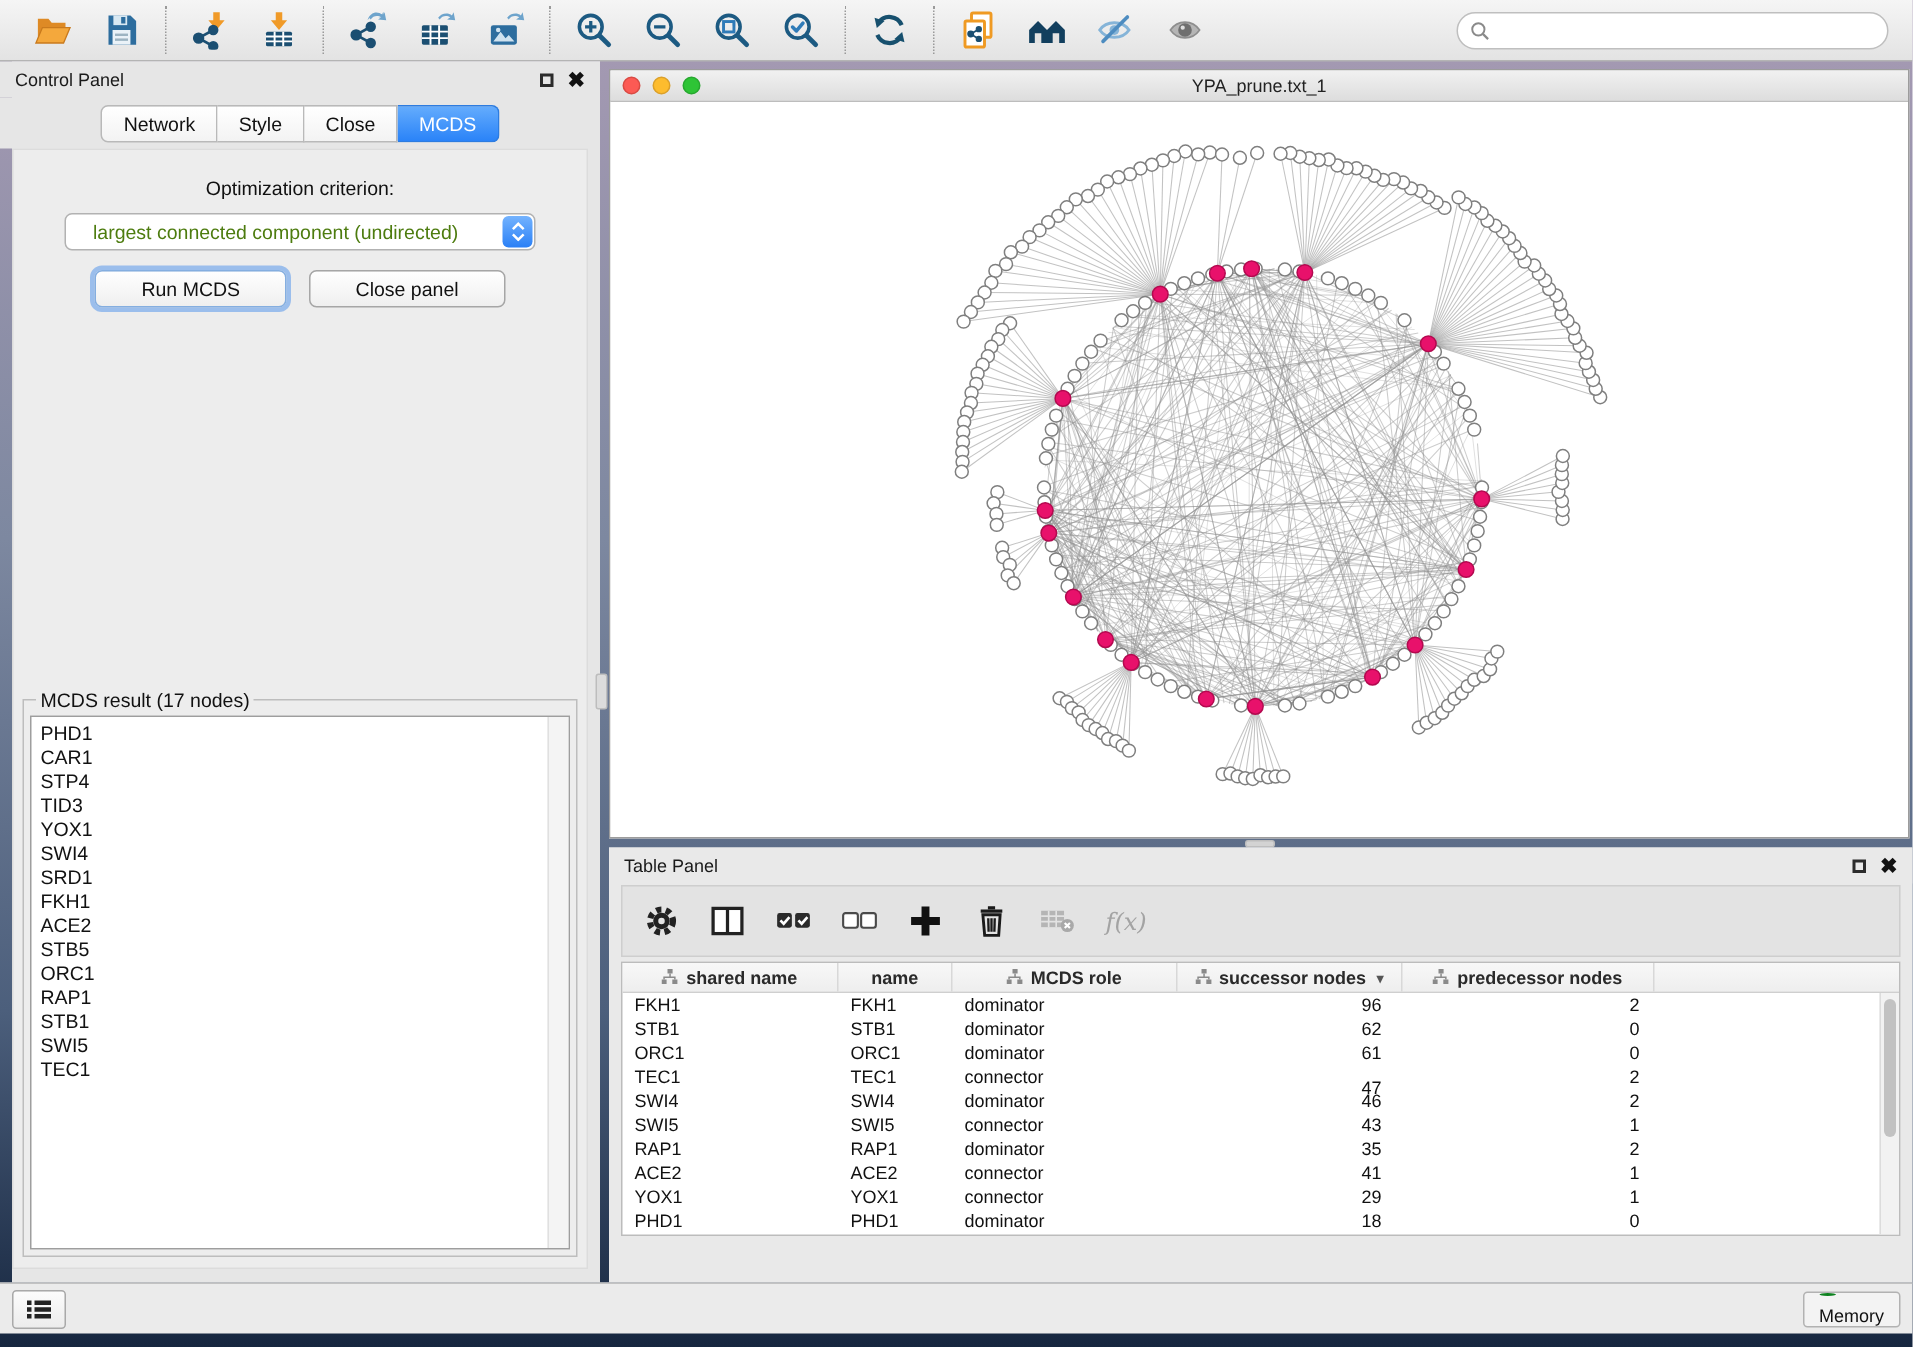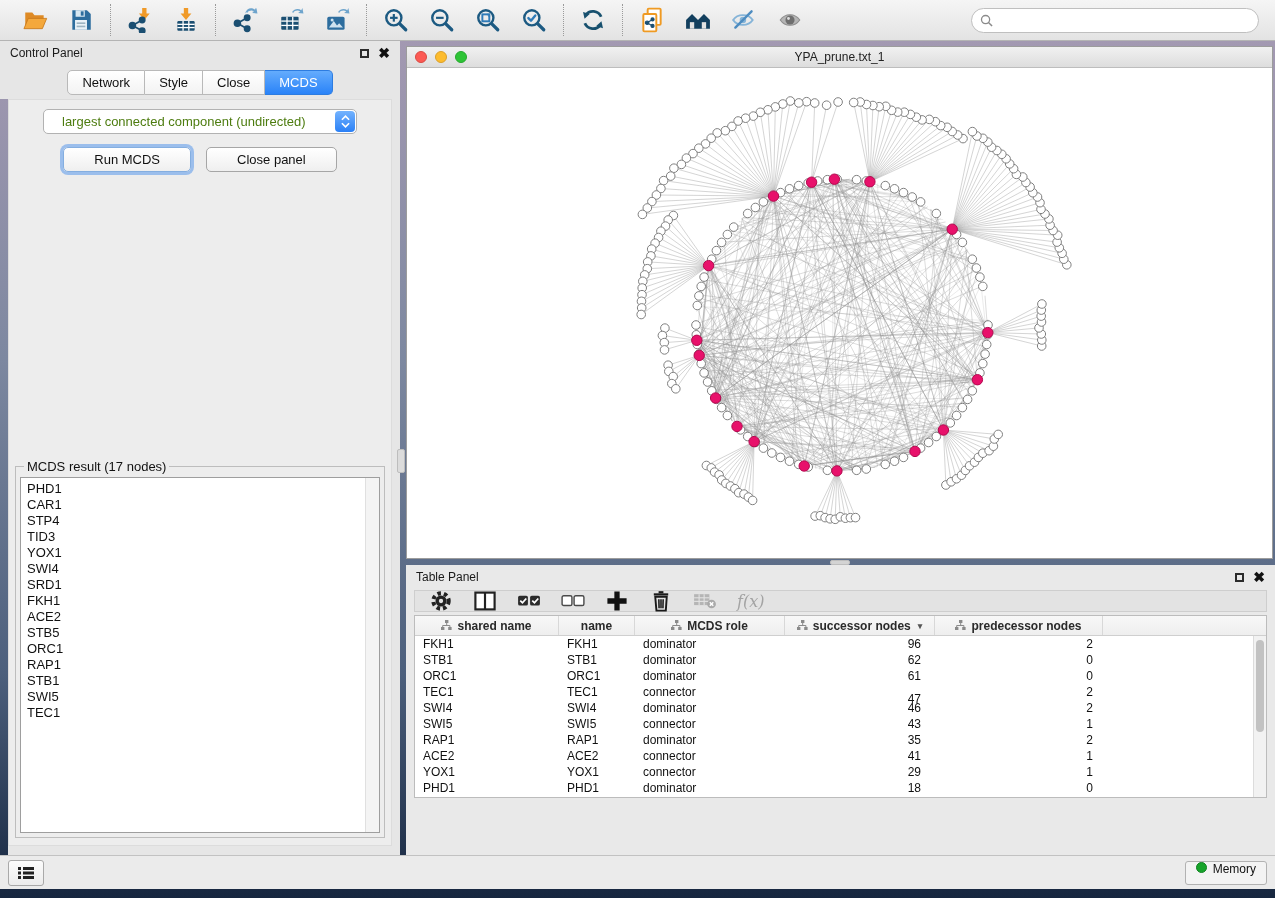--- a/index.html
+++ b/index.html
@@ -73,21 +73,21 @@
   .tl.red{background:#fc5a54;border:1px solid #d94a43;}
   .tl.yellow{background:#fdbc2e;border:1px solid #dba02a;}
   .tl.green{background:#2ec436;border:1px solid #27a82f;}
   .nw-title{position:absolute;left:0;right:0;text-align:center;font-size:12px;color:#222;}
   .nw-canvas{width:865px;height:490px;background:#fff;}
   .splitter-h{position:absolute;left:406px;top:519px;width:867px;height:5px;display:flex;
     align-items:center;justify-content:center;cursor:row-resize;}
   .splitter-h .h-handle{width:20px;height:5px;background:#d3d3d3;border:1px solid #bdbdbd;border-radius:2px;}
   
   .table-panel{position:absolute;left:406px;top:524px;width:869px;height:290px;background:#e9e9e9;}
-  .tp-toolbar{margin:1px 8px 0;height:22px;background:#e3e3e3;border:1px solid #cecece;
+  .tp-toolbar{margin:1px 8px 0;height:48px;background:#e3e3e3;border:1px solid #cecece;
     display:flex;align-items:center;gap:20px;padding:0 14px;}
   .tp-btn{background:none;border:none;padding:0;width:24px;height:24px;display:flex;
     align-items:center;justify-content:center;cursor:pointer;}
   .fx{font-family:"DejaVu Serif", serif;font-style:italic;font-size:16px;color:#a3a3a3;}
   .tp-table{margin:3px 8px 0;height:183px;background:#fff;border:1px solid #bcbcbc;
     position:relative;overflow:hidden;}
   .tp-head{display:flex;height:20px;background:linear-gradient(#f8f8f8,#eeeeee);
     border-bottom:1px solid #cfcfcf;}
   .th-cell{display:flex;align-items:center;justify-content:center;gap:5px;font-size:12px;
     color:#2a2a2a;border-right:1px solid #d8d8d8;position:relative;cursor:pointer;font-weight:bold;}
@@ -102,21 +102,21 @@
     border-left:1px solid #dcdcdc;}
   .tp-vscroll .thumb{position:absolute;left:2px;right:2px;top:4px;height:92px;background:#c2c2c2;
     border-radius:5px;}
   .tp-tabs{display:flex;justify-content:center;margin-top:7px;}
   
   .status-bar{position:absolute;left:0;top:855px;width:1275px;height:34px;background:#ebebeb;
     border-top:1px solid #c2c2c2;display:flex;align-items:center;padding:0 8px;}
   .list-btn{width:36px;height:26px;border:1px solid #a9a9a9;border-radius:3px;
     background:linear-gradient(#fcfcfc,#ececec);display:flex;align-items:center;justify-content:center;cursor:pointer;}
   .memory-btn{margin-left:auto;display:flex;align-items:flex-start;gap:6px;height:24px;
-    border:1px solid #b2b2b2;border-radius:3px;background:#f3f3f3;padding:0 10px;font-size:12px;color:#111;cursor:pointer;}
+    border:1px solid #b2b2b2;border-radius:3px;background:#f3f3f3;padding:0 10px;font-size:12px;color:#111;cursor:pointer;flex-direction:column;}
   .memory-dot{width:11px;height:11px;border-radius:50%;background:#17a42b;border:1px solid #0e8220;}
 </style>
 </head>
 <body>
 
 <div id="app">
 
   <div class="toolbar">
     <div class="tb-group">
       <button class="tb-btn">
@@ -308,20 +308,21 @@
           <span class="close-x">✖</span>
         </span>
       </div>
       <div class="cp-tabs" id="cp-tabs">
           <button class="seg-tab">Network</button>
           <button class="seg-tab">Style</button>
           <button class="seg-tab">Close</button>
           <button class="seg-tab active">MCDS</button>
         </div>
       <div class="cp-body">
+        <div class="opt-label">Optimization criterion:</div>
         <div class="select-box">
           <span>largest connected component (undirected)</span>
           <span class="select-stepper">
             <svg viewBox="0 0 10 6">
                 <path d="M1 5 L5 1 9 5" fill="none" stroke="#fff" stroke-width="1.8"></path>
               </svg>
             <svg viewBox="0 0 10 6">
                 <path d="M1 1 L5 5 9 1" fill="none" stroke="#fff" stroke-width="1.8"></path>
               </svg>
           </span>

